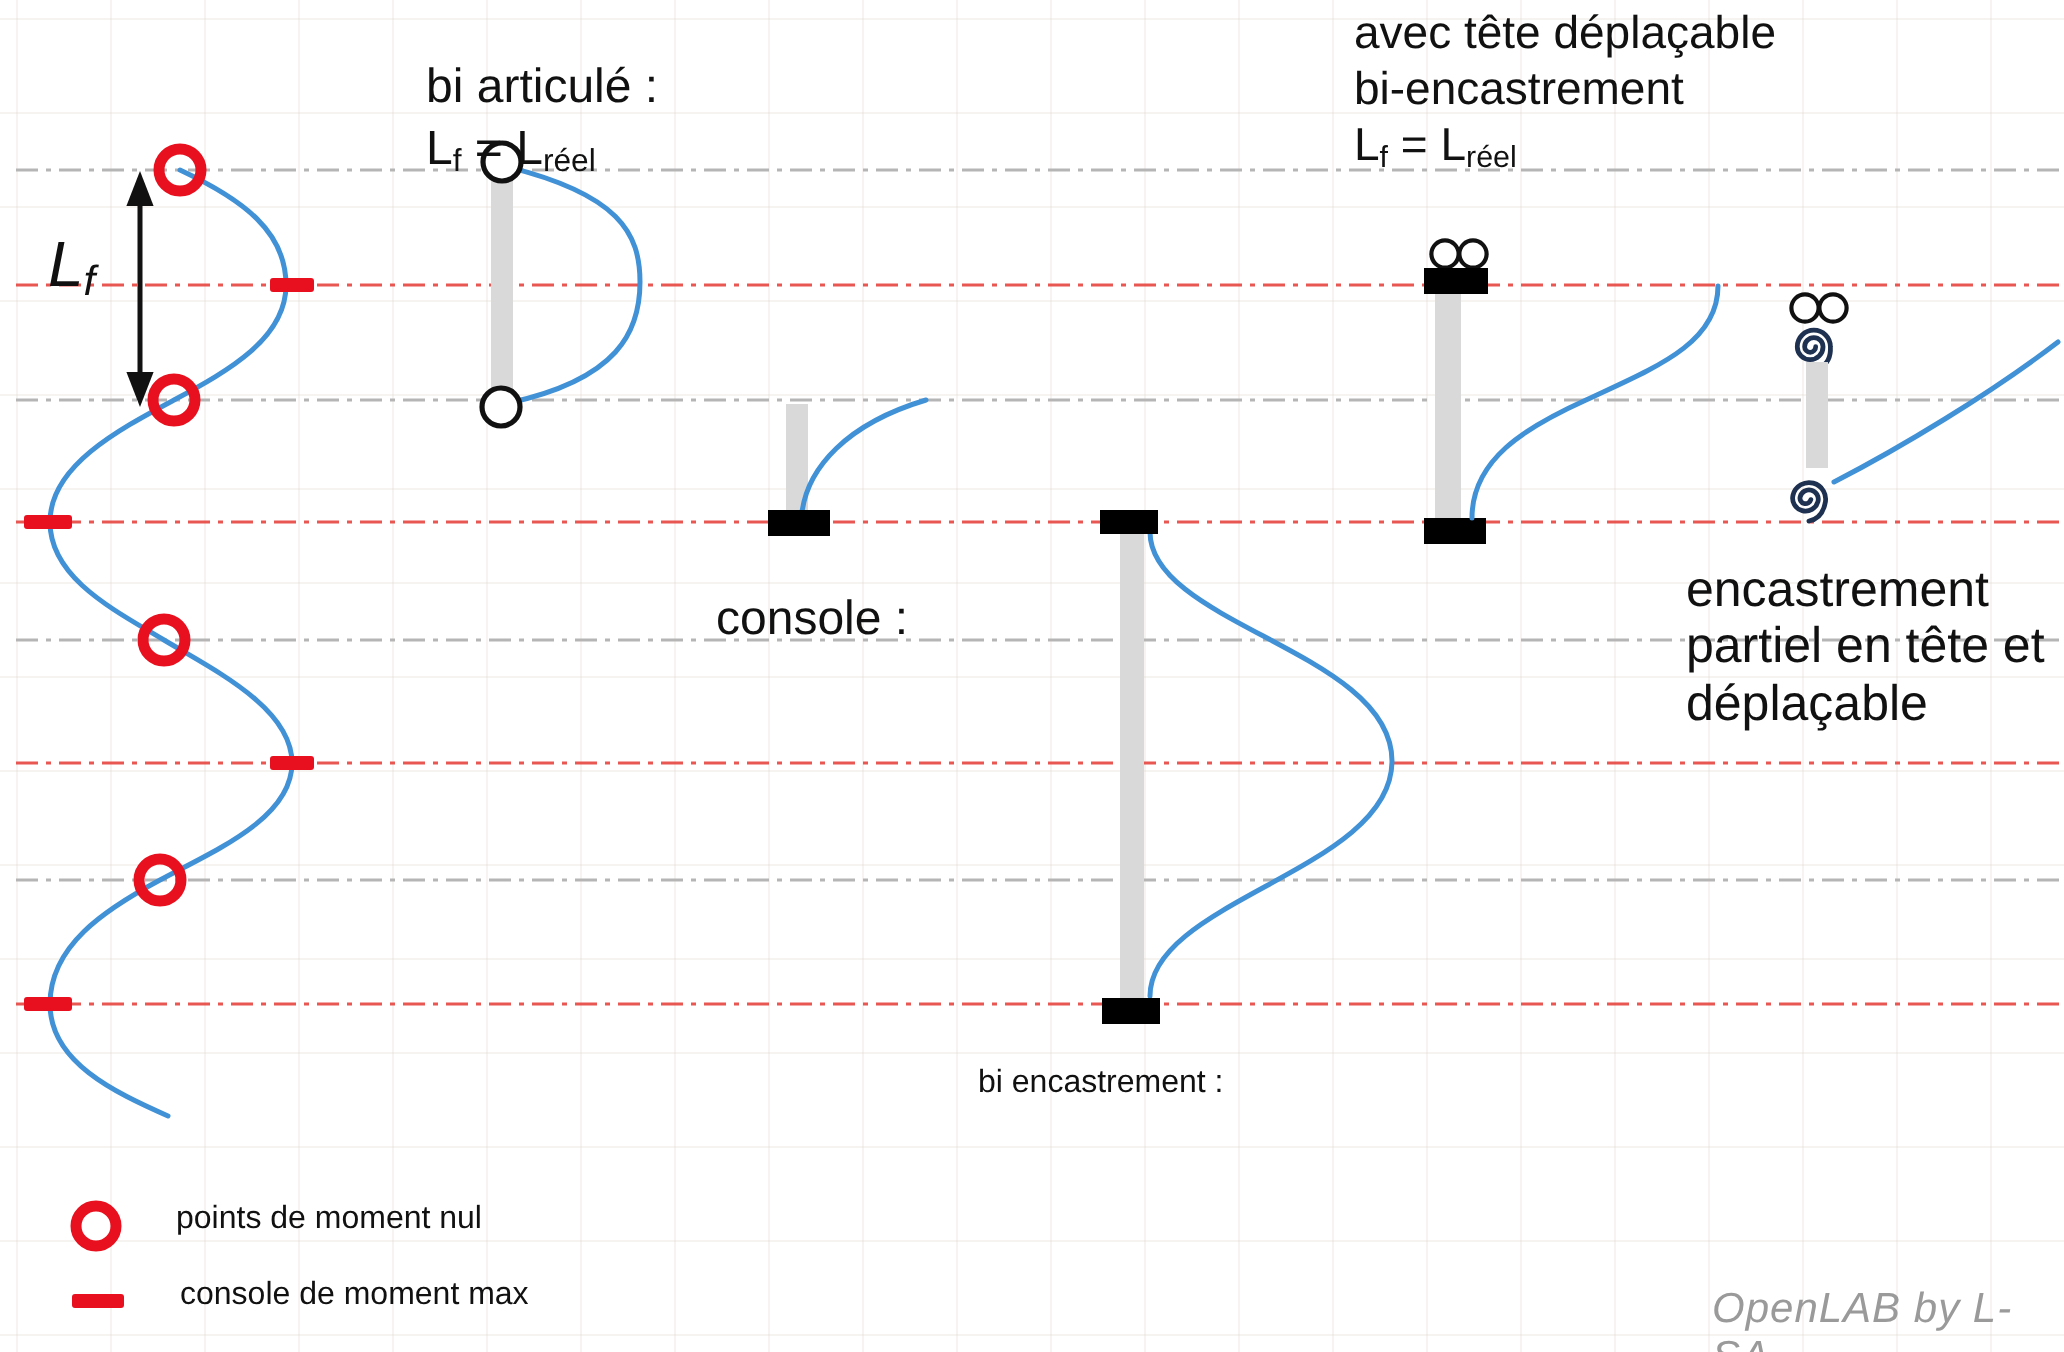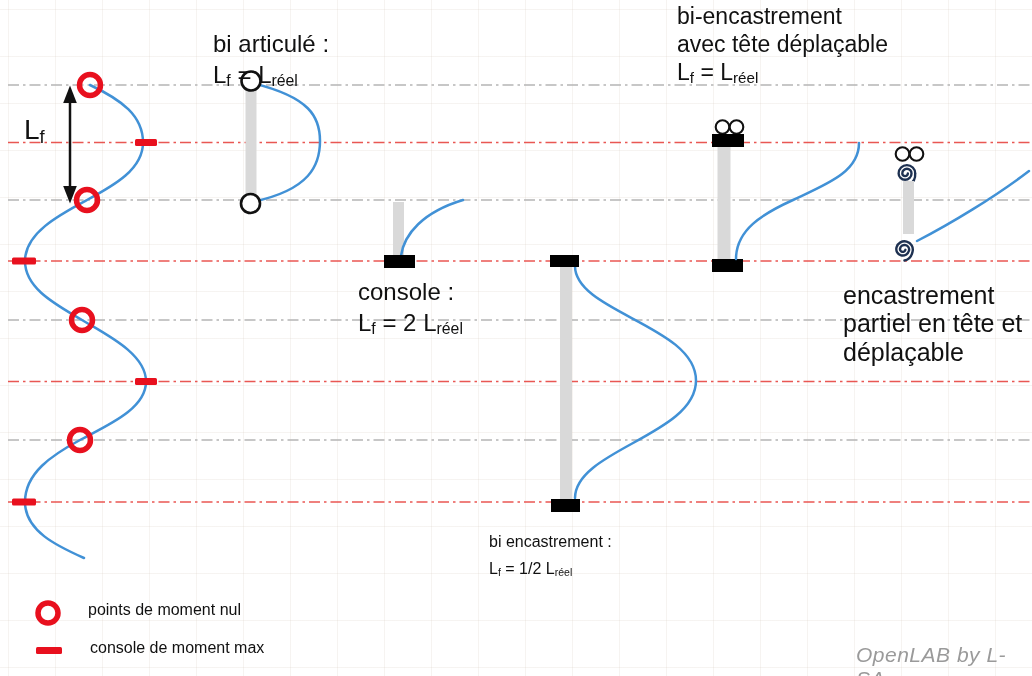--- a/index.html
+++ b/index.html
@@ -9,24 +9,24 @@
     background-image:
       linear-gradient(to right, rgba(214,204,192,0.22) 1px, transparent 1px),
       linear-gradient(to bottom, rgba(214,204,192,0.22) 1px, transparent 1px);
     background-size:47px 47px;
     background-position:8px 9px;
   }
   svg.layer{position:absolute;left:0;top:0;}
   .lbl{position:absolute;white-space:nowrap;}
   .t-biart{left:213px;top:8px;font-size:24px;line-height:31px;margin-top:20px;}
   .t-topright{left:677px;top:2px;font-size:23px;line-height:28px;}
-  .t-console{left:358px;top:276px;font-size:24px;line-height:31px;}
+  .t-console{left:358px;top:294px;font-size:24px;line-height:31px;}
   .t-bienc{left:489px;top:528px;font-size:16px;line-height:27px;}
   .t-partiel{left:843px;top:281px;font-size:25px;line-height:28.4px;}
-  .axis-lf{left:24px;top:114px;font-size:28px;}
+  .axis-lf{left:24px;top:114px;font-size:32px;font-style:italic;}
   sub{font-size:0.66em;vertical-align:-0.22em;letter-spacing:0;}
   .legend-label{position:absolute;font-size:16px;color:#111;}
   .legend-label.l1{left:88px;top:601px;}
   .legend-label.l2{left:90px;top:639px;}
   .watermark{position:absolute;left:856px;top:643px;width:160px;font-size:21px;
              font-style:italic;color:#9a9a9a;letter-spacing:0.5px;}
   
   .gl{fill:none;stroke-width:1.6;stroke-dasharray:11 4 2.5 4;}
   .gl.gray{stroke:#b5b5b5;}
   .gl.red{stroke:#e53935;opacity:0.85;}
@@ -136,33 +136,31 @@
   <div class="lbl axis-lf">
     <span>L</span><sub>f</sub>
   </div>
 
   <div class="lbl t-biart">
     <div>bi articulé :</div>
     <div><span>L</span><sub>f</sub><span> = </span><span>L</span><sub>réel</sub></div>
   </div>
 
   <div class="lbl t-topright">
+    <div>avec tête déplaçable</div>
     <div>bi-encastrement</div>
-    <div>avec tête déplaçable</div>
     <div><span>L</span><sub>f</sub><span> = </span><span>L</span><sub>réel</sub></div>
   </div>
 
   <div class="lbl t-console">
     <div>console :</div>
-    <div><span>L</span><sub>f</sub><span> = 2 </span><span>L</span><sub>réel</sub></div>
   </div>
 
   <div class="lbl t-bienc">
     <div>bi encastrement :</div>
-    <div><span>L</span><sub>f</sub><span> = 1/2 </span><span>L</span><sub>réel</sub></div>
   </div>
 
   <div class="lbl t-partiel">
     <div>encastrement</div>
     <div>partiel en tête et</div>
     <div>déplaçable</div>
   </div>
 
   <div class="legend-label l1">points de moment nul</div>
   <div class="legend-label l2">console de moment max</div>

